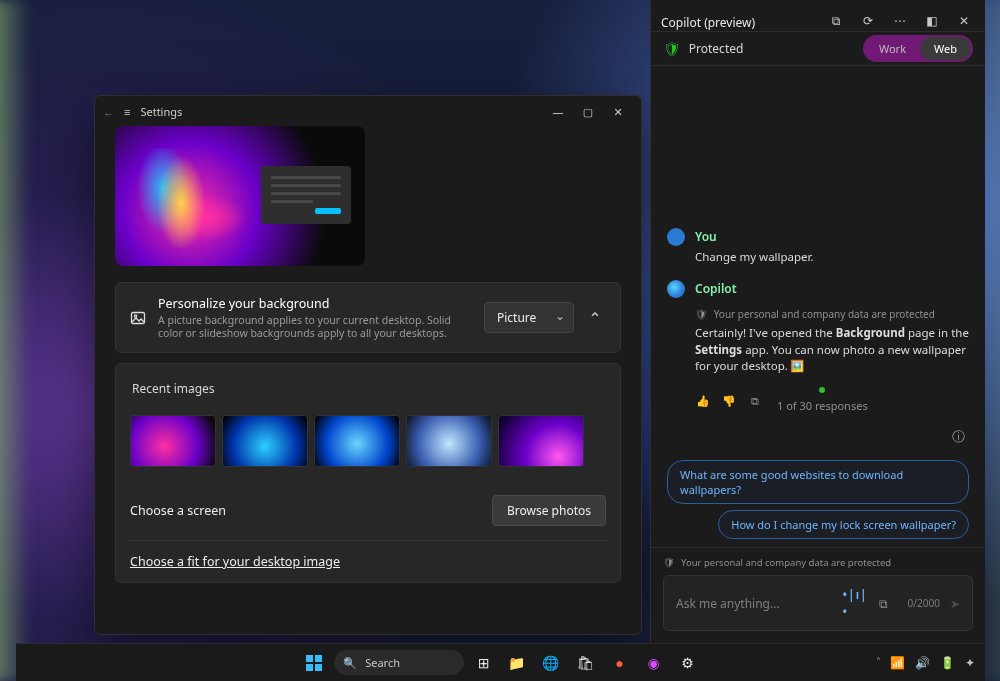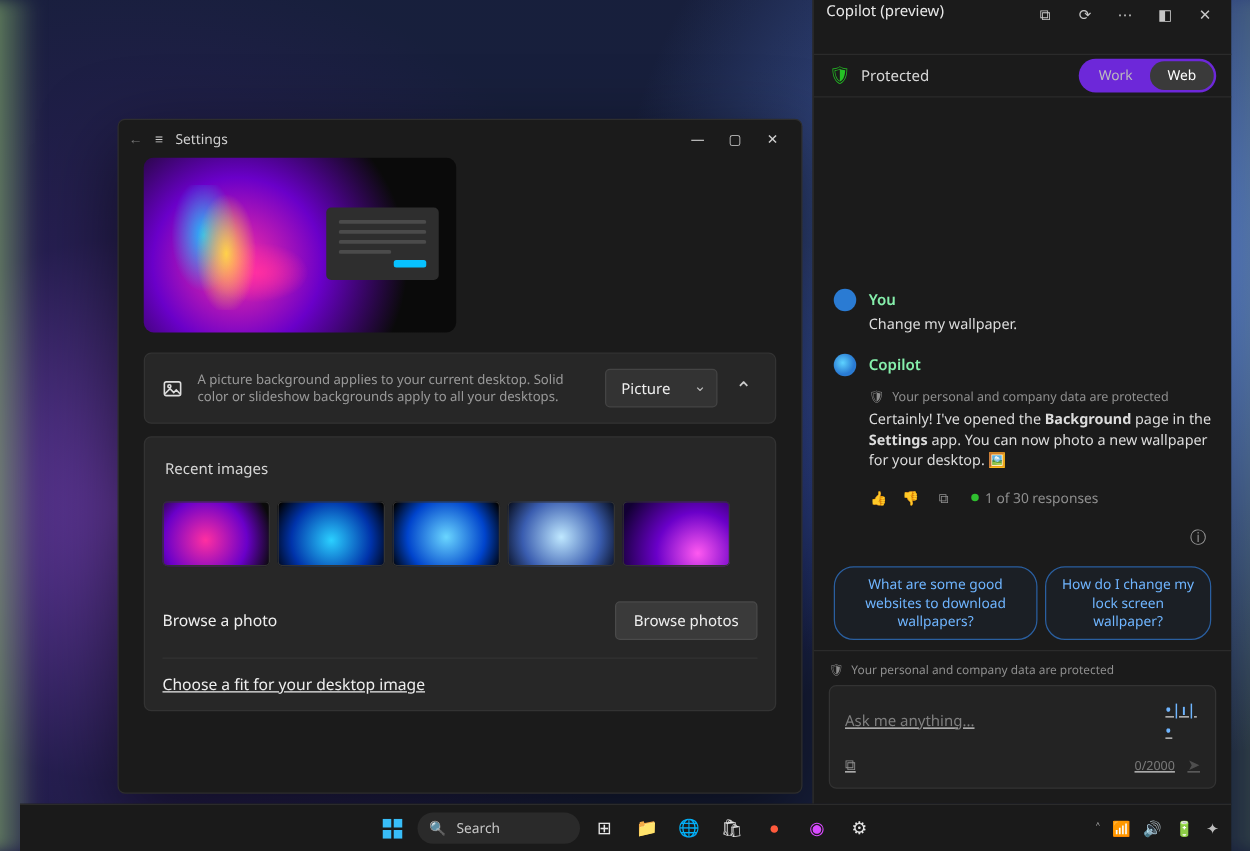--- a/index.html
+++ b/index.html
@@ -97,57 +97,57 @@
   .btn {
     background:#3a3a3a; border:1px solid #4a4a4a; border-radius:4px; padding:6px 14px; font-size:12px; color:#eee;
   }
 
   
   .copilot {
     position:absolute; right:15px; top:0; width:335px; bottom:38px;
     background:#1b1b1b; border-left:1px solid #2e2e2e; display:flex; flex-direction:column;
     font-size:12px; color:#d7d7d7;
   }
-  .cp-header{ height:44px; display:flex; align-items:flex-start; gap:10px; padding:0 10px; border-bottom:1px solid #2b2b2b;}
+  .cp-header{ height:32px; display:flex; align-items:flex-end; gap:10px; padding:0 10px; border-bottom:1px solid #2b2b2b;}
   .cp-header .title{ font-size:12px; color:#e8e8e8; }
   .cp-header .sp{flex:1;}
   .cp-ic{ width:22px; height:22px; display:flex; align-items:center; justify-content:center; color:#c8c8c8; font-size:12px;}
   .cp-row2{ height:34px; display:flex; align-items:center; padding:0 12px; gap:8px; border-bottom:1px solid #2b2b2b;}
   .shield{ color:#25c225; font-size:14px;}
-  .pill-group{ margin-left:auto; display:flex; background:#6d28d9; border-radius:20px; padding:2px;}
+  .pill-group{ margin-left:auto; display:flex; background:#701a75; border-radius:20px; padding:2px;}
   .pill{ padding:4px 14px; font-size:11px; border-radius:18px; color:#bdbdbd;}
   .pill.active{ background:#3a3a3a; color:#fff;}
 
   .cp-body{ flex:1; overflow:auto; padding:16px 16px 8px 16px; display:flex; flex-direction:column; gap:14px;}
   .cp-body .spacer-top{ flex:1; }
   .msg{ display:flex; gap:10px; }
   .avatar{ width:18px; height:18px; border-radius:50%; flex:0 0 18px;}
   .av-user{ background:#2a7bd3;}
   .av-copilot{ background:radial-gradient(circle at 40% 40%, #5dd2ff, #2a7bd3 60%);}
   .msg .col{ display:flex; flex-direction:column; gap:4px;}
   .name{ font-weight:600; color:#86efac; font-size:12px;}
   .text{ font-size:11.5px; color:#dcdcdc; line-height:1.45;}
   .protect-note{ margin-top:6px; font-size:10px; color:#8f8f8f; display:flex; align-items:center; gap:6px;}
   .feedback{ display:flex; align-items:center; gap:10px; margin-top:8px; color:#8f8f8f; font-size:11px;}
   .feedback .ic{ width:16px; height:16px; display:flex; align-items:center; justify-content:center;}
-  .count{ margin-left:4px; display:flex; align-items:center; gap:5px;}
+  .count{ margin-left:4px; display:flex; align-items:center; gap:5px;flex-direction:column;}
   .count .dot{ width:6px; height:6px; border-radius:50%; background:#2fbf2f;}
   .help-ic{ align-self:flex-end; margin-right:4px; color:#9a9a9a; font-size:13px;}
 
-  .suggestions{ display:flex; flex-direction:row; gap:6px; align-items:flex-end;text-align:center;}
+  .suggestions{ display:flex; flex-direction:column; gap:6px; align-items:flex-end;}
   .suggestion{
     border:1px solid #2a5fa0; color:#6fb5ff; font-size:11px; padding:6px 12px; border-radius:16px;
     background:rgba(42,95,160,.08);
   }
 
   .cp-footer{ border-top:1px solid #2b2b2b; padding:8px 12px 12px 12px;}
   .footer-note{ font-size:9.5px; color:#8f8f8f; display:flex; align-items:center; gap:6px; margin-bottom:6px;}
   .input-box{
     background:#232323; border:1px solid #333; border-radius:6px; padding:10px 12px;
-    display:flex; flex-direction:column; gap:10px;text-decoration:underline;
+    display:flex; flex-direction:row; gap:10px;
   }
   .input-box input{
     background:transparent; border:none; outline:none; color:#ddd; font-size:12px; width:100%;
   }
   .input-box input::placeholder{ color:#7f7f7f;}
   .input-tools{ display:flex; align-items:center; gap:10px; color:#8f8f8f; font-size:12px;}
   .input-tools .sp{flex:1;}
   .char-count{ font-size:10px; color:#7a7a7a;}
   .eq-icon{ color:#6fb5ff; font-weight:600; letter-spacing:1px;}
 
@@ -202,40 +202,41 @@
 
     <div class="panel">
       <div class="icon-slot">
         <svg width="16" height="16" viewBox="0 0 16 16" fill="none" stroke="#ddd" stroke-width="1.3">
           <rect x="1.5" y="2.5" width="13" height="11" rx="1.5"></rect>
             <circle cx="5.5" cy="6" r="1.2"></circle>
           <path d="M2 12l4-4 3 3 2-2 3 3"></path>
         </svg>
       </div>
       <div>
+        <div class="title">Personalize your background</div>
         <div class="sub">A picture background applies to your current desktop. Solid color or slideshow backgrounds apply to all your desktops.</div>
       </div>
       <div class="right">
         <div class="dropdown">Picture</div>
         <div class="chev-circle">⌃</div>
       </div>
     </div>
 
     <div class="panel col" style="gap:10px;">
       <div class="section-label">Recent images</div>
       <div class="thumbs">
         <div class="thumb t0"></div>
         <div class="thumb t1"></div>
         <div class="thumb t2"></div>
         <div class="thumb t3"></div>
         <div class="thumb t4"></div>
       </div>
 
       <div class="row" style="margin-top:8px; background:transparent; border:none; padding:10px 0 0 0;">
-        <span>Browse a photo</span>
+        <span>Choose a screen</span>
         <div class="right">
           <div class="btn">Browse photos</div>
         </div>
       </div>
 
       <div class="row" style="margin-top:4px; background:transparent; border:none; border-top:1px solid #333; border-radius:0; padding:12px 0 0 0;text-decoration:underline;">
         <span>Choose a fit for your desktop image</span>
       </div>
     </div>
 

